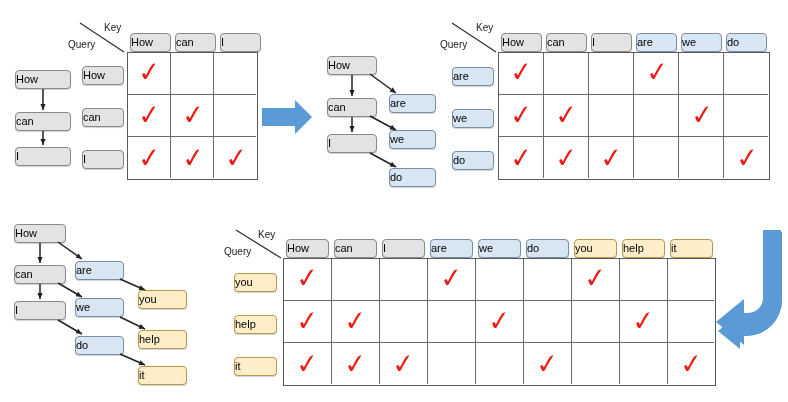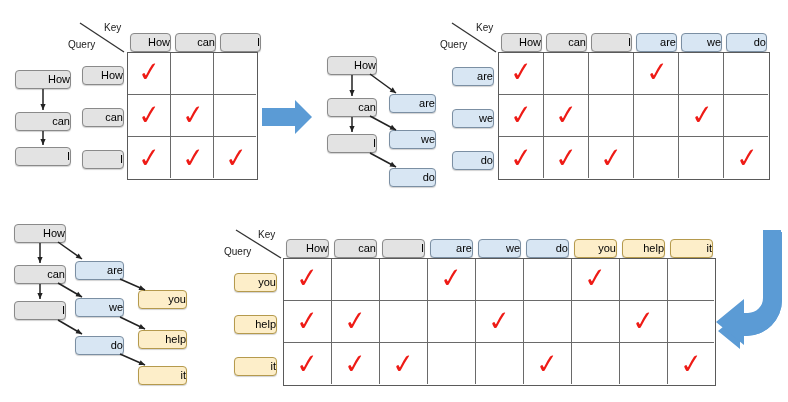--- a/index.html
+++ b/index.html
@@ -3,21 +3,21 @@
 <meta charset="utf-8">
 <style>
   html,body{margin:0;padding:0;background:#ffffff;}
   body{width:788px;height:402px;position:relative;overflow:hidden;
        font-family:"Liberation Sans","DejaVu Sans",sans-serif;color:#000;}
   .stage{position:absolute;left:0;top:0;width:788px;height:402px;}
 
   
   .node{
     position:absolute;box-sizing:border-box;
-    height:19px;line-height:17px;text-align:right;
+    height:19px;line-height:17px;text-align:left;
     font-size:11px;border-radius:4px;border:1px solid #808080;
     background:#e6e6e6;box-shadow:0 1px 1px rgba(0,0,0,.18);
     white-space:nowrap;
   }
   .node.gray{background:#e3e3e3;border-color:#8a8a8a;}
   .node.blue{background:#d8e6f3;border-color:#7b8fa3;}
   .node.yellow{background:#fdeec9;border-color:#b59a4d;}
   .mgrid{position:absolute;box-sizing:border-box;border:1.6px solid #5a5a5a;background:#fff;}
   .mcell{position:absolute;box-sizing:border-box;border-right:1.4px solid #6a6a6a;
          border-bottom:1.4px solid #6a6a6a;}

